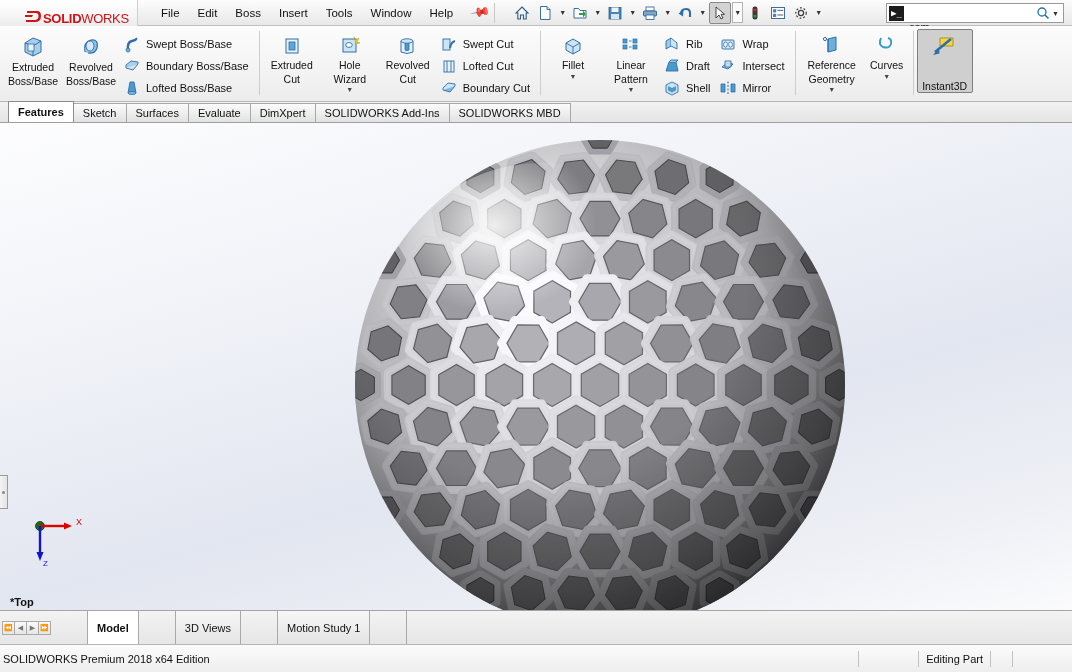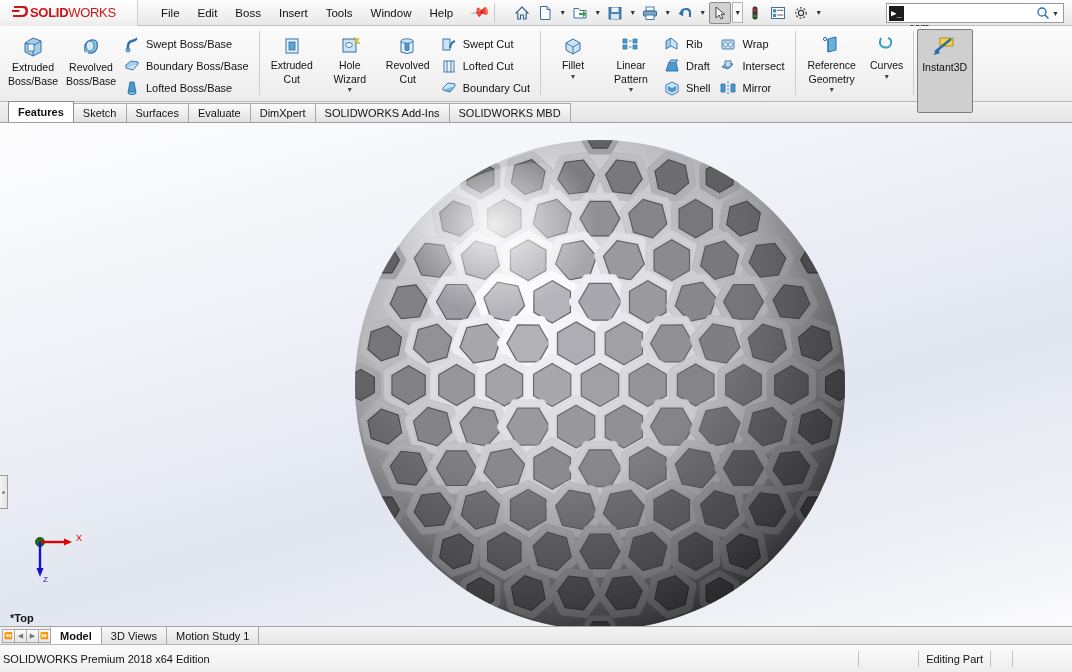--- a/index.html
+++ b/index.html
@@ -10,21 +10,21 @@
   }
   #app { width: 1072px; height: 672px; display: flex; flex-direction: column; position: relative; }
 
   
   .titlebar {
     height: 26px; display: flex; align-items: center;
     background: linear-gradient(to bottom, #fdfdfd 0%, #f2f2f2 50%, #e8e8e8 100%);
     border-bottom: 1px solid #c0c0c0; position: relative; flex: none;
   }
   .logo-box {
-    width: 138px; height: 26px; display: flex; align-items: center; padding-left: 10px;
+    width: 138px; height: 26px; display: flex; align-items: flex-end; padding-left: 23px;
     background: linear-gradient(to bottom, #ffffff 0%, #f6f6f6 60%, #ebebeb 100%);
     border-right: 1px solid #cfcfcf;
   }
   .logo-solid { color: #d11317; font-weight: bold; font-size: 13px; letter-spacing: -0.3px; }
   .logo-works { color: #d11317; font-weight: normal; font-size: 13px; letter-spacing: -0.3px; }
 
   .menubar { display: flex; align-items: center; margin-left: 14px; }
   .menu-item { padding: 4px 9px; font-size: 11.5px; color: #111; cursor: default; border-radius: 2px; }
   .pin-icon { margin-left: 10px; color: #2a7ab0; font-size: 13px; transform: rotate(35deg); display:inline-block; }
 
@@ -100,22 +100,22 @@
   }
   .panel-handle .dot { width: 3px; height: 3px; border-radius: 50%; background: #8a8a8a; }
 
   .triad { position: absolute; left: 18px; bottom: 36px; width: 70px; height: 60px; }
   .triad-label { position: absolute; left: 10px; bottom: 2px; font-size: 11px; font-weight: bold; color: #111; }
 
   .model-wrap { position: absolute; left: 352px; top: 0px; width: 500px; height: 520px; }
 
   
   .bottombar {
-    height: 18px; display: flex; align-items: stretch; flex: none;
-    background: linear-gradient(to bottom, #f3f3f3, #e6e6e6); border-top: 1px solid #a5a5a5;
+    height: 34px; display: flex; align-items: stretch; flex: none;
+    background: linear-gradient(to bottom, #f3f3f3, #e6e6e6); border-top: 1px solid #a5a5a5; gap: 37px;
   }
   .navbtns { display: flex; align-items: center; padding-left: 2px; }
   .navbtn { width: 13px; height: 14px; border: 1px solid #a9a9a9; background: linear-gradient(to bottom,#fafafa,#e6e6e6);
             display: flex; align-items: center; justify-content: center; font-size: 7px; color: #777; margin-right: -1px; }
   .btab { display: flex; align-items: center; padding: 0 9px; font-size: 11px; border: 1px solid #a9a9a9;
           border-top: none; border-bottom: none; margin-right: -1px; background: linear-gradient(to bottom,#f7f7f7,#e4e4e4);
           cursor: default; color: #111; }
   .btab.active { background: #fff; font-weight: bold; }
   .btab-filler { flex: 1; border-left: 1px solid #a9a9a9; }
 
@@ -432,21 +432,21 @@
       <div class="big-btn" style="width:44px">
         <svg width="26" height="24" viewBox="0 0 26 24">
           <path d="M7 4 Q4 11 9 13 Q15 15 17 10 Q18 5 14 4" fill="none" stroke="#3a9cc9" stroke-width="2"></path>
         </svg>
         <div class="bb-label">Curves</div>
         <div class="bb-caret">▼</div>
       </div>
     </div>
 
     <div class="rgroup">
-      <div class="big-btn active" style="width:56px;height:84px;justify-content:flex-start">
+      <div class="big-btn active" style="width:56px;height:64px;justify-content:space-between">
         <svg width="28" height="26" viewBox="0 0 28 26">
           <path d="M9 4 L22 4 L22 12 L9 12 Z" fill="#f2d54a" stroke="#a8891a" stroke-width="0.9"></path>
           <path d="M20 5 L4 18" stroke="#2f6ea8" stroke-width="2.6"></path>
           <path d="M2 21 L8 14 L8.5 19.5 Z" fill="#2f6ea8"></path>
         </svg>
         <div class="bb-label">Instant3D</div>
       </div>
     </div>
   </div>
 

